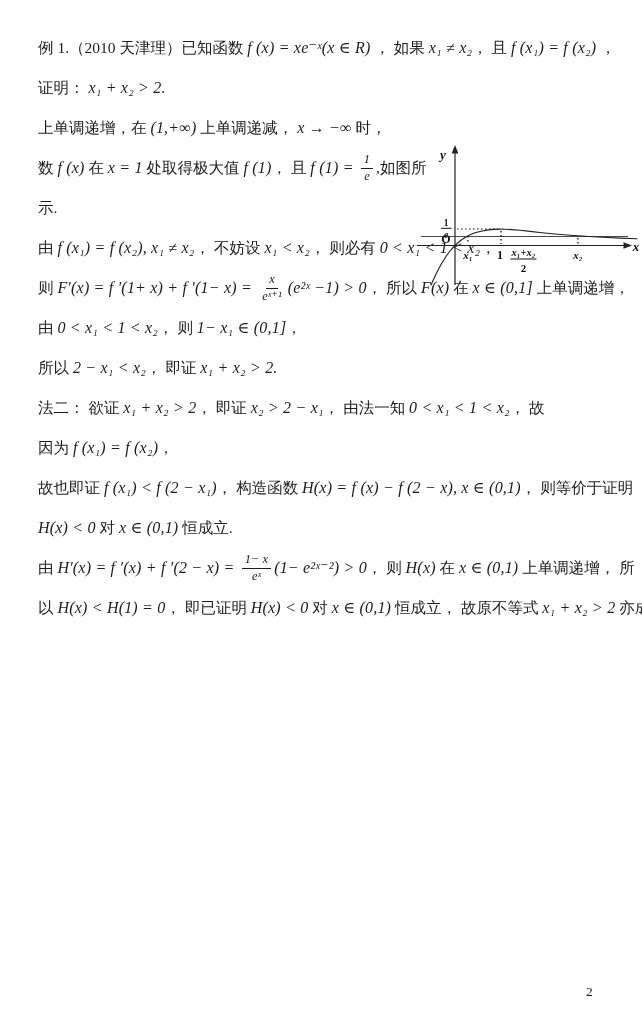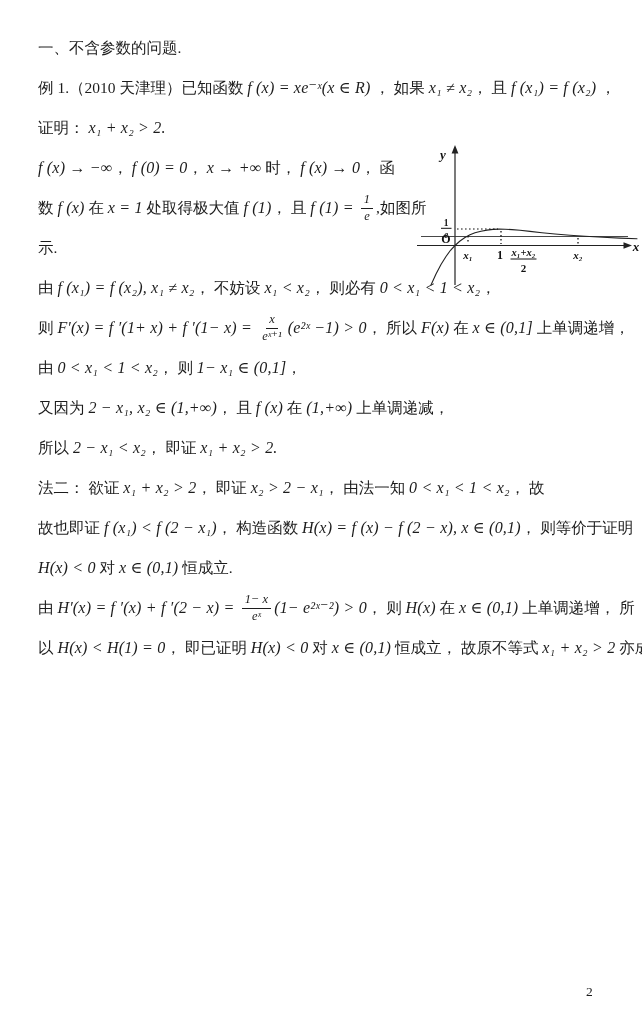--- a/index.html
+++ b/index.html
@@ -33,38 +33,37 @@
   .gb{font-weight:bold;}
   .pagenum{
     position:absolute;left:586px;top:984px;font-size:13.5px;
     font-family:"Liberation Serif","DejaVu Serif",serif;color:#1c1c1c;
   }
 </style>
 </head>
 <body>
 
 <div class="doc">
-  <div class="line"><span class="chn">一、不含参数的问题.</span></div>
   <div class="line"><span class="chn">例 1.（2010 天津理）已知函数 </span><span class="mth">f (x) = xe⁻ˣ(x ∈ R)</span><span class="chn"> ， 如果 </span><span class="mth">x₁ ≠ x₂</span><span class="chn">， 且 </span><span class="mth">f (x₁) = f (x₂)</span><span class="chn"> ，</span></div>
   <div class="line"><span class="chn">证明： </span><span class="mth">x₁ + x₂ &gt; 2.</span></div>
-  <div class="line"><span class="mth">f (x) → −∞</span><span class="chn">， </span><span class="mth">f (0) = 0</span><span class="chn">， </span><span class="mth">x → +∞</span><span class="chn"> 时， </span><span class="mth">f (x) → 0</span><span class="chn">， 函</span></div>
+  <div class="line"><span class="chn">上单调递增，在 </span><span class="mth">(1,+∞)</span><span class="chn"> 上单调递减， </span><span class="mth">x → −∞</span><span class="chn"> 时，</span></div>
   <div class="line"><span class="chn">数 </span><span class="mth">f (x)</span><span class="chn"> 在 </span><span class="mth">x = 1</span><span class="chn"> 处取得极大值 </span><span class="mth">f (1)</span><span class="chn">， 且 </span><span class="mth">f (1) = </span><span class="frac">
         <span class="fnum">1</span>
         <span class="fden">e</span>
       </span><span class="chn">,如图所</span></div>
   <div class="line"><span class="chn">示.</span></div>
   <div class="line"><span class="chn">由 </span><span class="mth">f (x₁) = f (x₂), x₁ ≠ x₂</span><span class="chn">， 不妨设 </span><span class="mth">x₁ &lt; x₂</span><span class="chn">， 则必有 </span><span class="mth">0 &lt; x₁ &lt; 1 &lt; x₂</span><span class="chn">，</span></div>
   <div class="line"><span class="chn">则 </span><span class="mth">F′(x) = f ′(1+ x) + f ′(1− x) = </span><span class="frac">
         <span class="fnum">x</span>
         <span class="fden">eˣ⁺¹</span>
       </span><span class="mth">(e²ˣ −1) &gt; 0</span><span class="chn">， 所以 </span><span class="mth">F(x)</span><span class="chn"> 在 </span><span class="mth">x ∈ (0,1]</span><span class="chn"> 上单调递增，</span></div>
   <div class="line"><span class="chn">由 </span><span class="mth">0 &lt; x₁ &lt; 1 &lt; x₂</span><span class="chn">， 则 </span><span class="mth">1− x₁ ∈ (0,1]</span><span class="chn">，</span></div>
-  <div class="line"><span class="chn">又因为 </span><span class="mth">2 − x₁, x₂ ∈ (1,+∞)</span><span class="chn">， 且 </span><span class="mth">f (x)</span><span class="chn"> 在 </span><span class="mth">(1,+∞)</span><span class="chn"> 上单调递减，</span></div>
   <div class="line"><span class="chn">所以 </span><span class="mth">2 − x₁ &lt; x₂</span><span class="chn">， 即证 </span><span class="mth">x₁ + x₂ &gt; 2.</span></div>
   <div class="line"><span class="chn">法二： 欲证 </span><span class="mth">x₁ + x₂ &gt; 2</span><span class="chn">， 即证 </span><span class="mth">x₂ &gt; 2 − x₁</span><span class="chn">， 由法一知 </span><span class="mth">0 &lt; x₁ &lt; 1 &lt; x₂</span><span class="chn">， 故</span></div>
+  <div class="line"><span class="chn">因为 </span><span class="mth">f (x₁) = f (x₂)</span><span class="chn">，</span></div>
   <div class="line"><span class="chn">故也即证 </span><span class="mth">f (x₁) &lt; f (2 − x₁)</span><span class="chn">， 构造函数 </span><span class="mth">H(x) = f (x) − f (2 − x), x ∈ (0,1)</span><span class="chn">， 则等价于证明</span></div>
   <div class="line"><span class="mth">H(x) &lt; 0</span><span class="chn"> 对 </span><span class="mth">x ∈ (0,1)</span><span class="chn"> 恒成立.</span></div>
   <div class="line"><span class="chn">由 </span><span class="mth">H′(x) = f ′(x) + f ′(2 − x) = </span><span class="frac">
         <span class="fnum">1− x</span>
         <span class="fden">eˣ</span>
       </span><span class="mth">(1− e²ˣ⁻²) &gt; 0</span><span class="chn">， 则 </span><span class="mth">H(x)</span><span class="chn"> 在 </span><span class="mth">x ∈ (0,1)</span><span class="chn"> 上单调递增， 所</span></div>
   <div class="line"><span class="chn">以 </span><span class="mth">H(x) &lt; H(1) = 0</span><span class="chn">， 即已证明 </span><span class="mth">H(x) &lt; 0</span><span class="chn"> 对 </span><span class="mth">x ∈ (0,1)</span><span class="chn"> 恒成立， 故原不等式 </span><span class="mth">x₁ + x₂ &gt; 2</span><span class="chn"> 亦成</span></div>
 
   <div class="figure">
     <svg width="228" height="152" viewBox="0 0 228 152" xmlns="http://www.w3.org/2000/svg">

